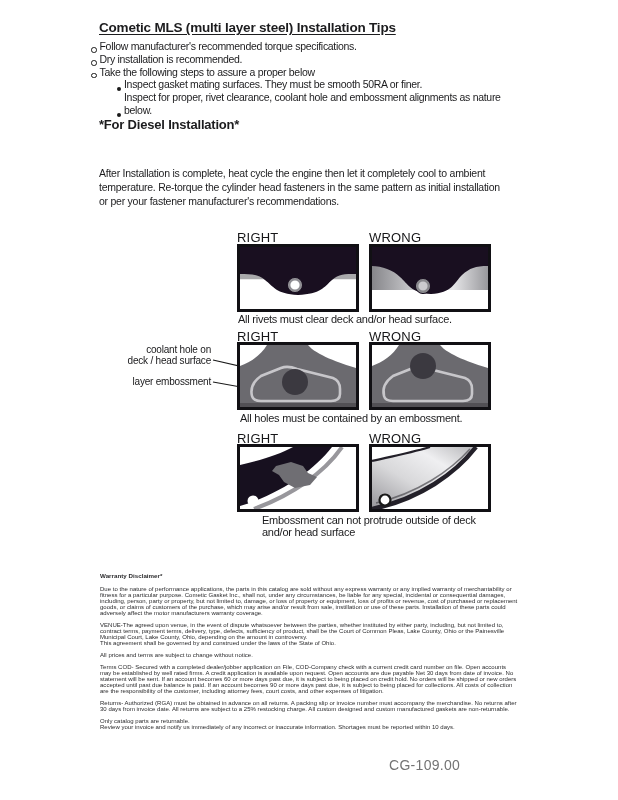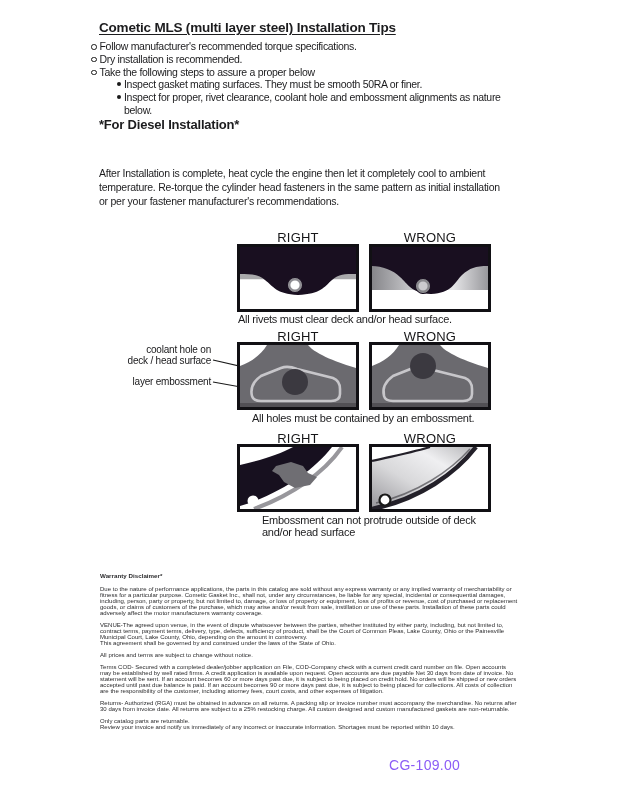--- a/index.html
+++ b/index.html
@@ -5,52 +5,52 @@
   html,body{margin:0;padding:0;background:#ffffff;}
   .page{position:relative;width:618px;height:800px;background:#ffffff;overflow:hidden;
         font-family:"Liberation Sans", sans-serif;color:#1c1c1e;}
   .abs{position:absolute;}
   .pre{white-space:pre-line;}
 
   .title{left:99px;top:20px;font-size:13.5px;font-weight:bold;letter-spacing:-0.2px;
          text-decoration:underline;text-underline-offset:2px;}
 
   .bullets{left:91px;top:40px;width:440px;font-size:10.5px;letter-spacing:-0.3px;}
-  .b-row{display:flex;align-items:flex-start;line-height:12.8px;}
+  .b-row{display:flex;align-items:flex-end;line-height:12.8px;}
   .b-row.sub{margin-left:26px;}
   .b-o{flex:0 0 auto;width:3.5px;height:3.5px;border:1px solid #1a1a1a;border-radius:50%;
        margin:4px 3px 0 0;}
   .b-f{flex:0 0 auto;width:4px;height:4px;background:#1a1a1a;border-radius:50%;
        margin:4px 3px 0 0;}
 
   .diesel-h{left:99px;top:117px;font-size:13px;font-weight:bold;letter-spacing:-0.2px;}
   .body-p{left:99px;width:420px;font-size:10.5px;line-height:14px;letter-spacing:-0.25px;margin:0;}
   .p1{top:135px;} .p2{top:166px;} .p3{top:208px;}
 
-  .dg-label{width:122px;text-align:center;font-size:13px;letter-spacing:0.2px;color:#161618;}
+  .dg-label{width:122px;text-align:left;font-size:13px;letter-spacing:0.2px;color:#161618;}
   .colL{left:237px;} .colR{left:369px;}
   .row1-lab{top:230px;} .row2-lab{top:329px;} .row3-lab{top:431px;}
 
   .panel{width:116px;height:62px;border:3px solid #111014;background:#fff;}
   .row1-pan{top:244px;} .row2-pan{top:342px;} .row3-pan{top:444px;}
   .panel svg{display:block;}
 
   .cap{font-size:11px;letter-spacing:-0.25px;line-height:11.5px;color:#1b1b1d;}
-  .cap1{left:238px;top:314px;} .cap2{left:240px;top:413px;margin-left:12px;} .cap3{left:238px;top:515px;margin-left:24px;}
+  .cap1{left:238px;top:314px;} .cap2{left:240px;top:413px;} .cap3{left:238px;top:515px;margin-left:24px;}
 
   .ann{width:115px;text-align:right;font-size:10px;line-height:11px;letter-spacing:-0.2px;color:#19191b;}
   .ann1{left:96px;top:344px;} .ann2{left:96px;top:376px;}
   .leaders{left:115px;top:338px;}
 
   .legal{left:100px;top:573px;width:419px;font-size:6px;line-height:6px;color:#2b2b2d;letter-spacing:0.02px;}
   .legal p{margin:0 0 6px 0;}
   .legal p.tight{margin:0;}
   .legal .lh{font-weight:bold;margin:0 0 7px 0;font-size:6.2px;}
 
-  .pagenum{left:389px;top:757px;font-size:14px;letter-spacing:0.3px;color:#8b5cf6;}
+  .pagenum{left:389px;top:757px;font-size:14px;letter-spacing:0.3px;color:#737373;}
 </style>
 </head>
 <body>
 
 <div class="page">
 
   <div class="abs title">Cometic MLS (multi layer steel) Installation Tips</div>
 
   <div class="abs bullets">
     <div class="b-row">

